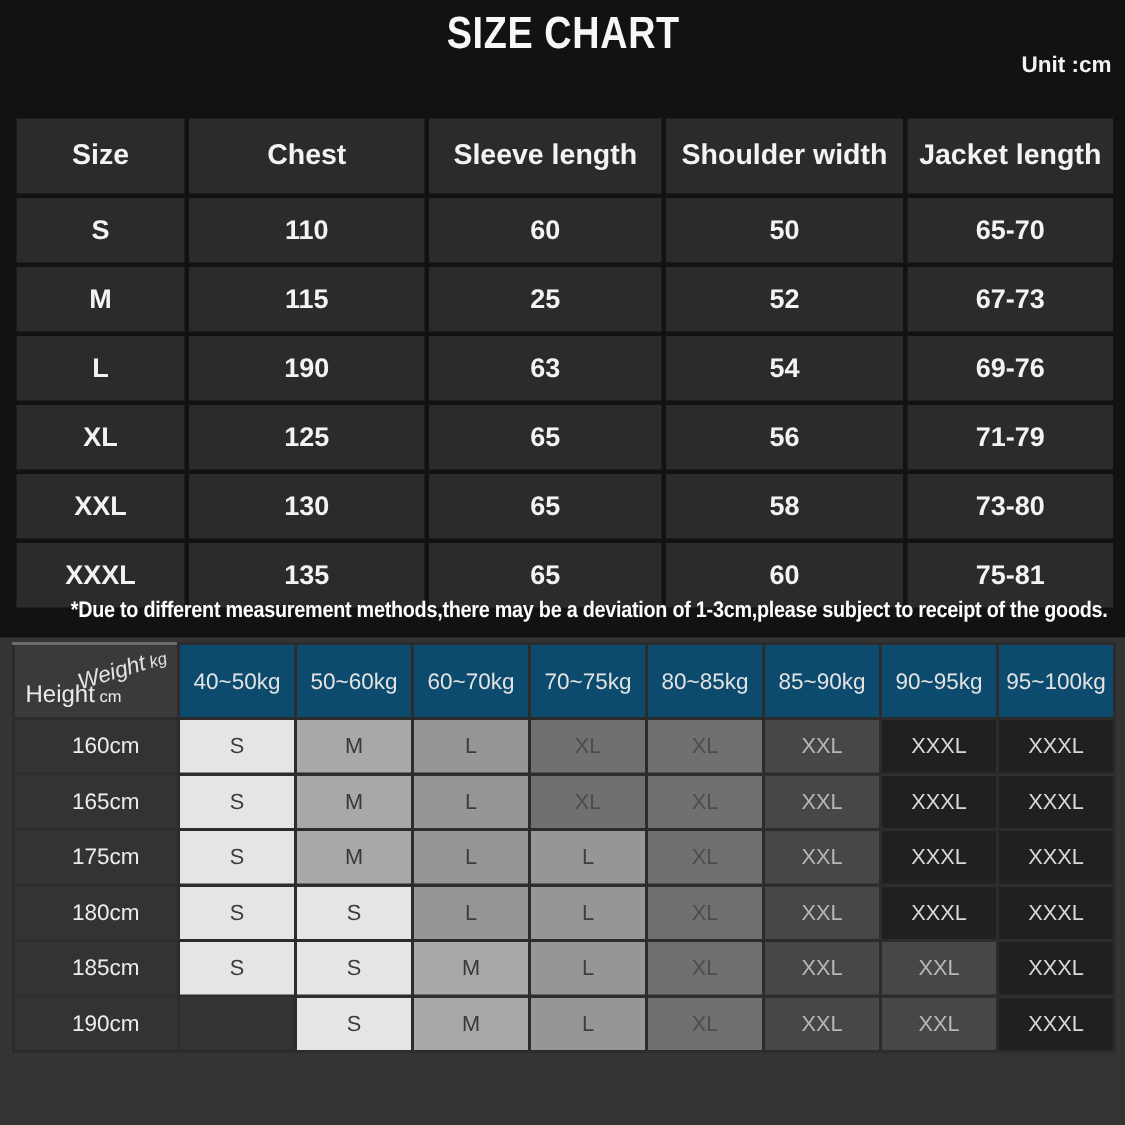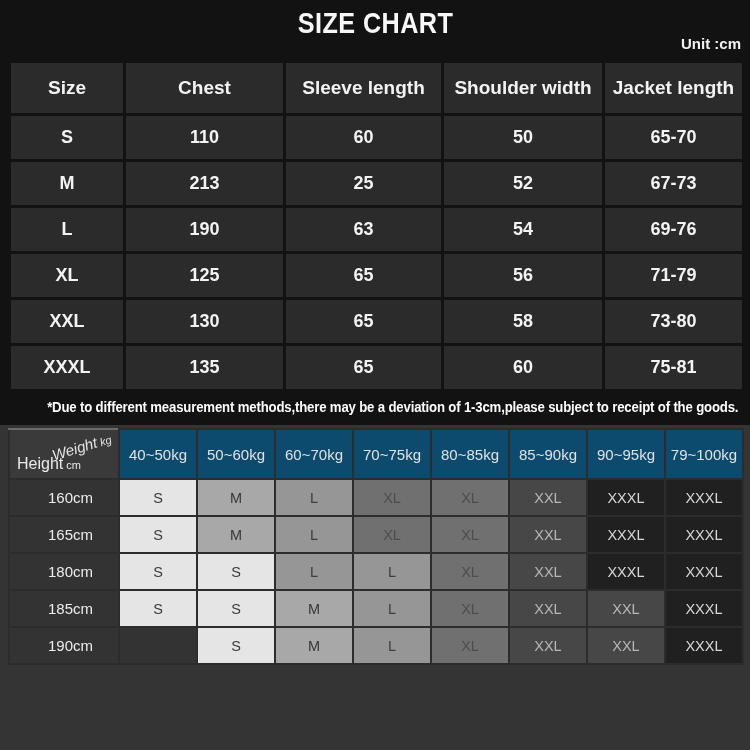--- a/index.html
+++ b/index.html
@@ -19,21 +19,21 @@
     transform-origin: center;
     font-size: 30px; font-weight: 700; color: #f7f7f7;
     letter-spacing: 0.5px; white-space: nowrap;
   }
   .unit-label {
     position: absolute; top: 35px; right: 9px;
     font-size: 15px; font-weight: 700; color: #f2f2f2;
   }
   
   table.spec {
-    position: absolute; top: 60px; left: 8px;
+    position: absolute; top: 76px; left: 8px;
     width: 734px; border-collapse: collapse; table-layout: fixed;
   }
   table.spec th, table.spec td {
     border: 3px solid #121212;
     background: #2b2b2b;
     color: #f3f3f3;
     text-align: center; vertical-align: middle;
   }
   table.spec thead th { height: 53px; font-size: 19px; font-weight: 700; }
   table.spec tbody td { height: 46px; font-size: 18px; font-weight: 700; }
@@ -121,21 +121,21 @@
     <tbody id="spec-body">
         <tr>
           <td>S</td>
           <td>110</td>
           <td>60</td>
           <td>50</td>
           <td>65-70</td>
         </tr>
         <tr>
           <td>M</td>
-          <td>213</td>
+          <td>115</td>
           <td>25</td>
           <td>52</td>
           <td>67-73</td>
         </tr>
         <tr>
           <td>L</td>
           <td>190</td>
           <td>63</td>
           <td>54</td>
           <td>69-76</td>
@@ -187,41 +187,52 @@
             <span class="weight-lab"><span>Weight</span><span class="sub">kg</span></span>
             <span class="height-lab"><span>Height</span><span class="sub">cm</span></span>
           </th>
         <th>40~50kg</th>
             <th>50~60kg</th>
             <th>60~70kg</th>
             <th>70~75kg</th>
             <th>80~85kg</th>
             <th>85~90kg</th>
             <th>90~95kg</th>
-            <th>79~100kg</th>
+            <th>95~100kg</th>
           </tr>
       </thead>
       <tbody id="fit-body">
           <tr>
             <th class="rowhead">160cm</th>
             <td style="background-color: rgb(229, 229, 229); color: rgb(60, 60, 60);">S</td>
             <td style="background-color: rgb(168, 168, 168); color: rgb(56, 56, 56);">M</td>
             <td style="background-color: rgb(150, 150, 150); color: rgb(62, 62, 62);">L</td>
             <td style="background-color: rgb(112, 112, 112); color: rgb(77, 77, 77);">XL</td>
             <td style="background-color: rgb(112, 112, 112); color: rgb(77, 77, 77);">XL</td>
             <td style="background-color: rgb(71, 71, 71); color: rgb(183, 183, 183);">XXL</td>
             <td style="background-color: rgb(32, 32, 32); color: rgb(216, 216, 216);">XXXL</td>
             <td style="background-color: rgb(32, 32, 32); color: rgb(216, 216, 216);">XXXL</td>
           </tr>
           <tr>
             <th class="rowhead">165cm</th>
             <td style="background-color: rgb(229, 229, 229); color: rgb(60, 60, 60);">S</td>
             <td style="background-color: rgb(168, 168, 168); color: rgb(56, 56, 56);">M</td>
             <td style="background-color: rgb(150, 150, 150); color: rgb(62, 62, 62);">L</td>
             <td style="background-color: rgb(112, 112, 112); color: rgb(77, 77, 77);">XL</td>
+            <td style="background-color: rgb(112, 112, 112); color: rgb(77, 77, 77);">XL</td>
+            <td style="background-color: rgb(71, 71, 71); color: rgb(183, 183, 183);">XXL</td>
+            <td style="background-color: rgb(32, 32, 32); color: rgb(216, 216, 216);">XXXL</td>
+            <td style="background-color: rgb(32, 32, 32); color: rgb(216, 216, 216);">XXXL</td>
+          </tr>
+          <tr>
+            <th class="rowhead">175cm</th>
+            <td style="background-color: rgb(229, 229, 229); color: rgb(60, 60, 60);">S</td>
+            <td style="background-color: rgb(168, 168, 168); color: rgb(56, 56, 56);">M</td>
+            <td style="background-color: rgb(150, 150, 150); color: rgb(62, 62, 62);">L</td>
+            <td style="background-color: rgb(150, 150, 150); color: rgb(62, 62, 62);">L</td>
             <td style="background-color: rgb(112, 112, 112); color: rgb(77, 77, 77);">XL</td>
             <td style="background-color: rgb(71, 71, 71); color: rgb(183, 183, 183);">XXL</td>
             <td style="background-color: rgb(32, 32, 32); color: rgb(216, 216, 216);">XXXL</td>
             <td style="background-color: rgb(32, 32, 32); color: rgb(216, 216, 216);">XXXL</td>
           </tr>
           <tr>
             <th class="rowhead">180cm</th>
             <td style="background-color: rgb(229, 229, 229); color: rgb(60, 60, 60);">S</td>
             <td style="background-color: rgb(229, 229, 229); color: rgb(60, 60, 60);">S</td>
             <td style="background-color: rgb(150, 150, 150); color: rgb(62, 62, 62);">L</td>

